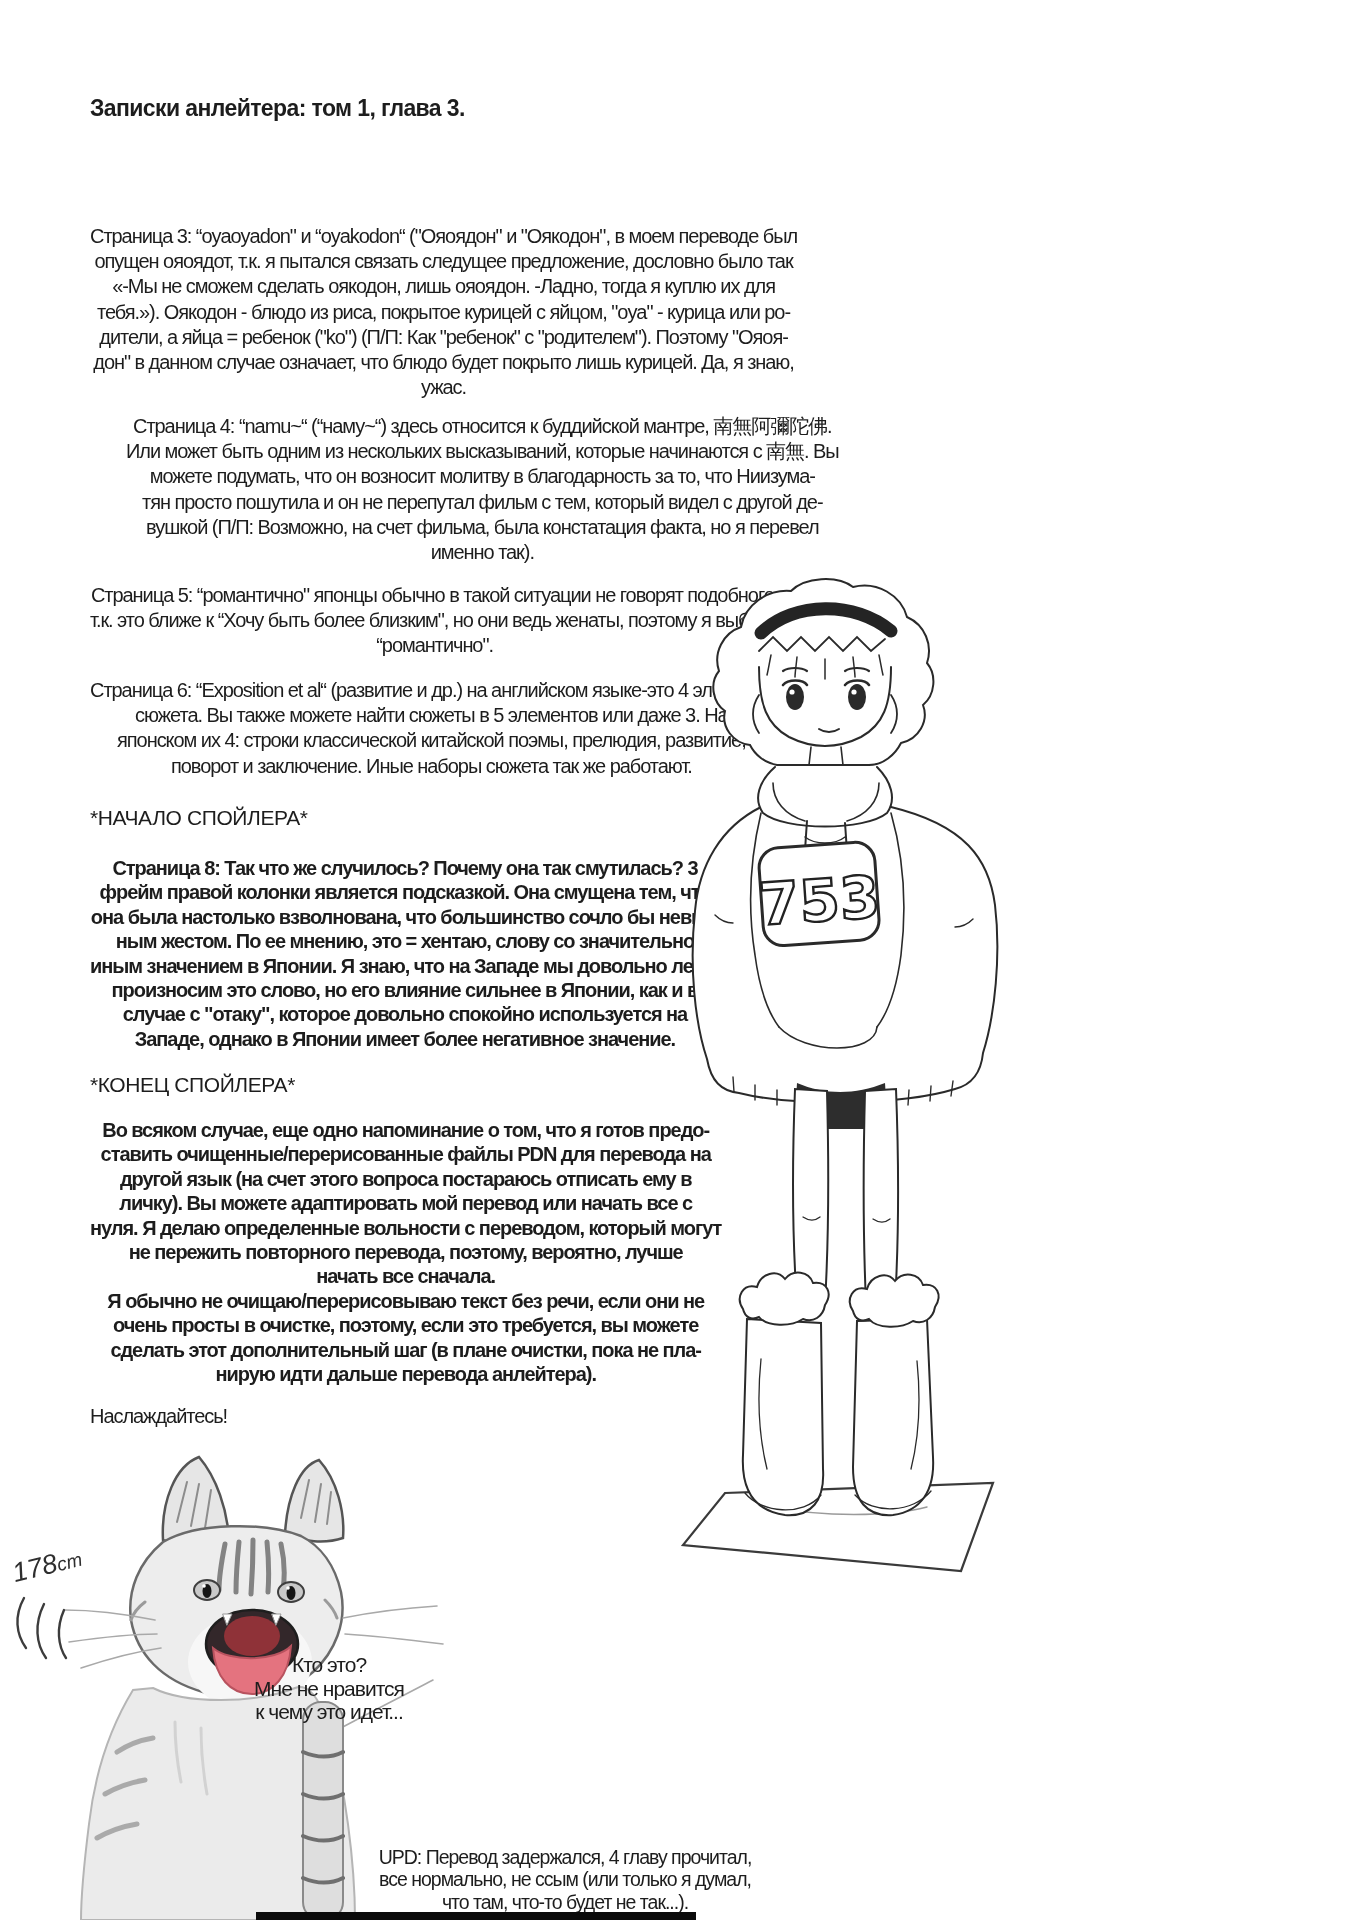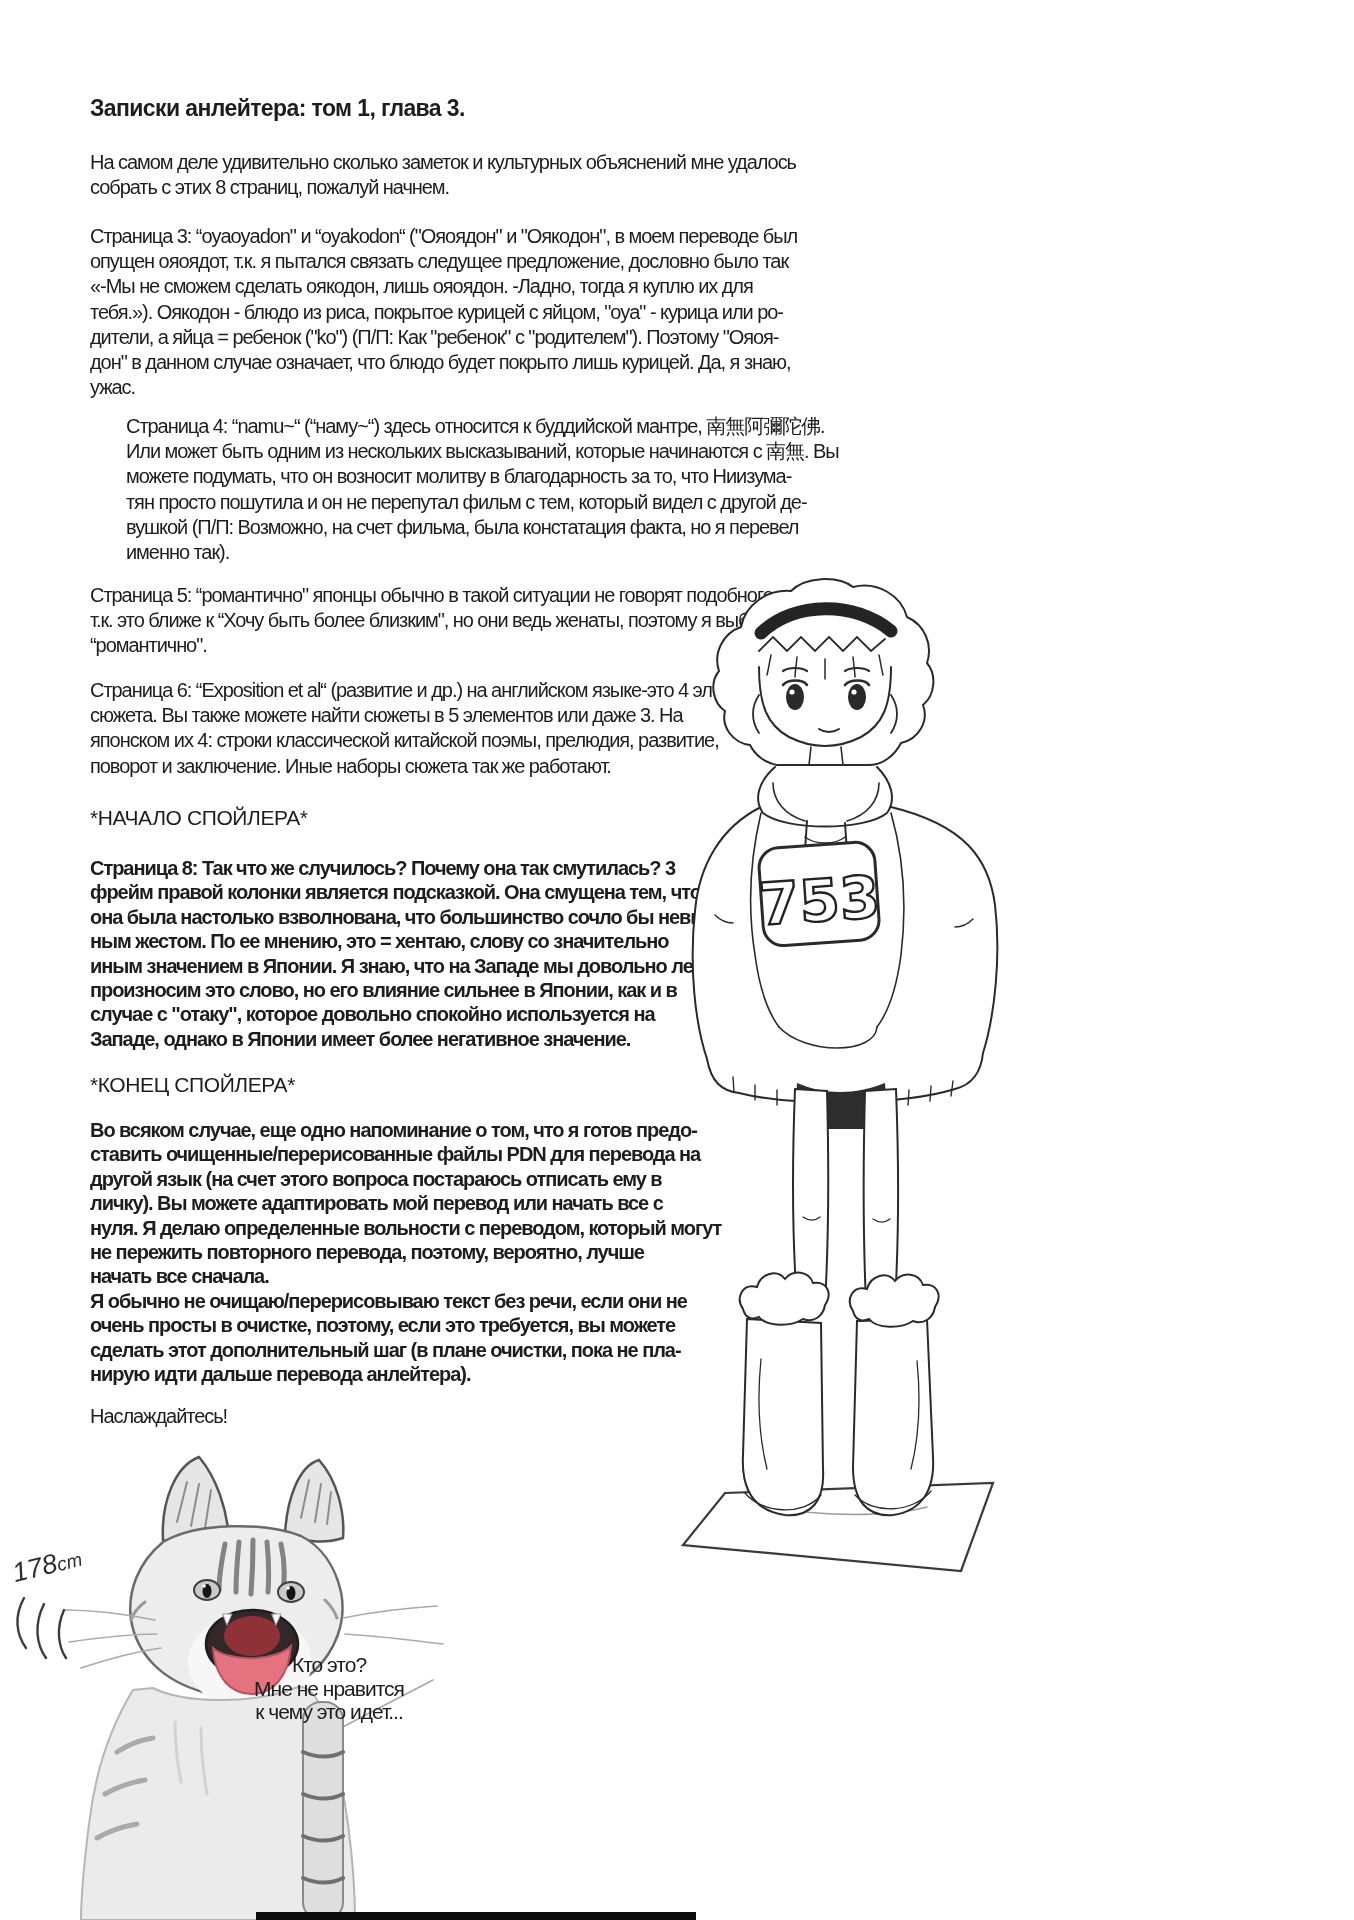--- a/index.html
+++ b/index.html
@@ -1,42 +1,40 @@
 <!DOCTYPE html>
 <html><head>
 <meta charset="utf-8">
 <style>
   html,body { margin:0; padding:0; background:#777; }
   .canvas {
     position:relative; width:1354px; height:1920px; margin:0 auto;
     background:#ffffff; overflow:hidden;
     font-family:"Liberation Sans", sans-serif; color:#1d1d1d;
   }
-  .txt { position:absolute; white-space:pre; font-size:20px; line-height:25.2px; letter-spacing:-1.05px; }
+  .txt { position:absolute; white-space:pre; font-size:20px; line-height:25.2px; letter-spacing:-1.05px;text-align:center; }
   .title { font-size:23px; font-weight:bold; letter-spacing:-0.6px; }
   .narrow { line-height:24.4px; }
   .heading { font-size:21px; letter-spacing:-0.4px; }
   .speech { text-align:center; white-space:pre; font-size:21px; line-height:23.5px; letter-spacing:-1px; }
   .upd { text-align:center; white-space:pre; font-size:19.5px; line-height:22.4px; letter-spacing:-1px; }
   .height-note {
     position:absolute; left:12px; top:1550px; transform:rotate(-14deg);
     font-size:27px; font-style:italic; color:#2e2e2e; letter-spacing:0;
   }
   .height-note .unit { font-size:19px; }
   svg { position:absolute; display:block; }
   .bottom-bar { position:absolute; left:256px; top:1912px; width:440px; height:8px; background:#0b0b0b; }
 </style>
 </head>
 <body>
 
 <div class="canvas">
 
   <div class="txt title" style="left:90px; top:96px;">Записки анлейтера: том 1, глава 3.</div>
-  <div class="txt" style="left:90px; top:150px;">На самом деле удивительно сколько заметок и культурных объяснений мне удалось
-собрать с этих 8 страниц, пожалуй начнем.</div>
   <div class="txt" style="left:90px; top:224px;">Страница 3: “oyaoyadon" и “oyakodon“ ("Ояоядон" и "Оякодон", в моем переводе был
 опущен ояоядот, т.к. я пытался связать следущее предложение, дословно было так
 «-Мы не сможем сделать оякодон, лишь ояоядон. -Ладно, тогда я куплю их для
 тебя.»). Оякодон - блюдо из риса, покрытое курицей с яйцом, "oya" - курица или ро-
 дители, а яйца = ребенок ("ko") (П/П: Как "ребенок" с "родителем"). Поэтому "Ояоя-
 дон" в данном случае означает, что блюдо будет покрыто лишь курицей. Да, я знаю,
 ужас.</div>
   <div class="txt" style="left:90px; top:414px;margin-left:36px;">Страница 4: “namu~“ (“наму~“) здесь относится к буддийской мантре, 南無阿彌陀佛.
 Или может быть одним из нескольких высказываний, которые начинаются с 南無. Вы
 можете подумать, что он возносит молитву в благодарность за то, что Ниизума-
@@ -185,16 +183,19 @@
       <path d="M18,6 C8,24 10,42 20,56"></path>
       <path d="M38,12 C28,32 30,52 40,66"></path>
       <path d="M58,18 C50,36 52,54 60,66"></path>
     </g>
   </svg>
 
   <div class="speech" style="position:absolute; left:223px; top:1653px; width:212px;">Кто это?
 Мне не нравится
 к чему это идет...</div>
 
+  <div class="upd" style="position:absolute; left:350px; top:1846px; width:430px;">UPD: Перевод задержался, 4 главу прочитал,
+все нормально, не ссым (или только я думал,
+что там, что-то будет не так...).</div>
 
   <div class="bottom-bar"></div>
 
 </div>
 
 </body></html>

